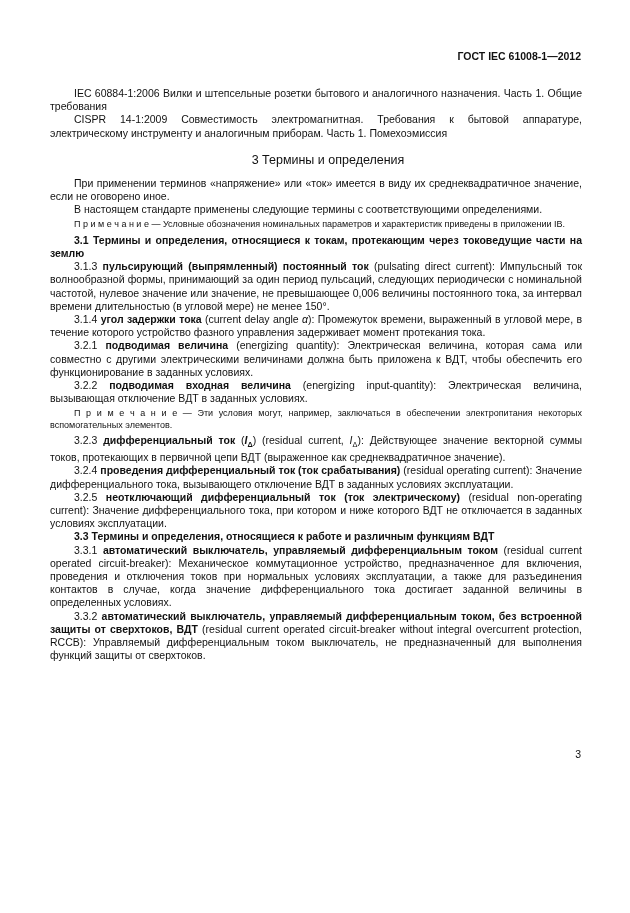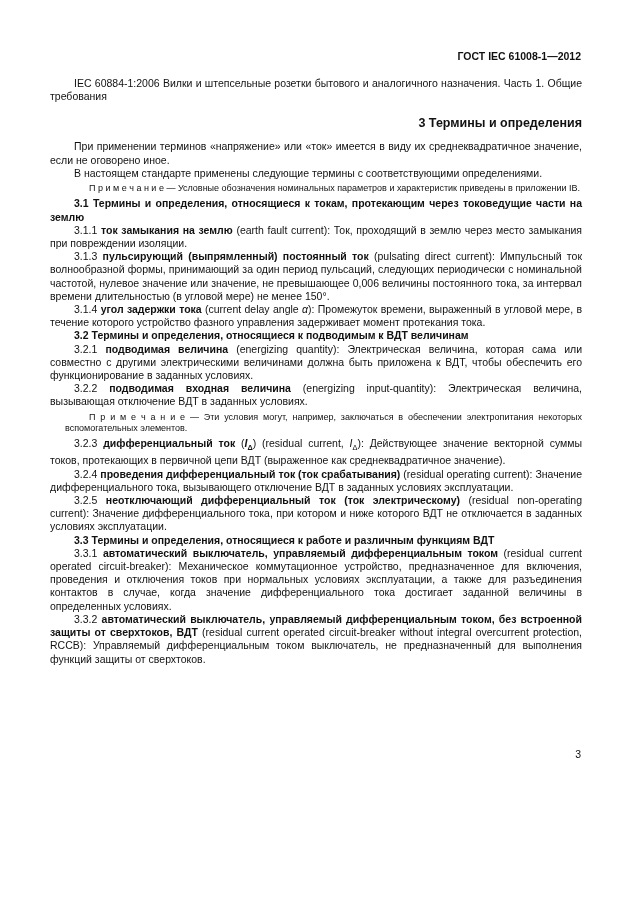--- a/index.html
+++ b/index.html
@@ -13,70 +13,69 @@
     box-sizing:border-box;
   }
   .doc-header{
     position:absolute;
     top:50px;right:49px;
     font-size:10.5px;
     font-weight:bold;
   }
   .content{
     position:absolute;
-    top:77px;left:50px;
+    top:87px;left:50px;
     width:532px;
     font-size:10.5px;
     line-height:13.2px;
   }
   .para{
     margin:0;
     text-indent:24px;
     text-align:justify;
   }
   .para.h1{
     font-size:12.5px;
     line-height:15px;
-    font-weight:bold;
+    font-weight:normal;
     margin:13px 0 9px 0;
-    text-align:right;
+    text-align:center;
   }
   .para.sect{
   }
   .para.note{
     font-size:9px;
     line-height:11.3px;
-    margin:3px 0 3px 15px;
+    margin:3px 0 3px 0;
   }
   .rb{font-weight:bold;}
   .ri{font-style:italic;}
   .rsub{font-size:0.7em;vertical-align:sub;}
   .page-number{
     position:absolute;
     bottom:40px;right:49px;
     font-size:10.5px;
   }
 </style>
 </head>
 <body>
 
 <div class="page">
   <div class="doc-header">ГОСТ IEC 61008-1—2012</div>
 
   <div class="content">
       <p class="para body"><span>IEC 60884-1:2006 Вилки и штепсельные розетки бытового и аналогичного назначения. Часть 1. Общие требования</span></p>
+      <p class="para body"><span>CISPR 14-1:2009 Совместимость электромагнитная. Требования к бытовой аппаратуре, электрическому инструменту и аналогичным приборам. Часть 1. Помехоэмиссия</span></p>
       <p class="para h1"><span>3 Термины и определения</span></p>
       <p class="para body"><span>При применении терминов «напряжение» или «ток» имеется в виду их среднеквадратичное значение, если не оговорено иное.</span></p>
       <p class="para body"><span>В настоящем стандарте применены следующие термины с соответствующими определениями.</span></p>
       <p class="para note"><span>П р и м е ч а н и е — Условные обозначения номинальных параметров и характеристик приведены в приложении IB.</span></p>
       <p class="para body sect"><span class="rb">3.1 Термины и определения, относящиеся к токам, протекающим через токоведущие части на землю</span></p>
-      <p class="para body"><span>3.1.1 </span><span class="rb">ток замыкания на землю</span><span> (earth fault current): Ток, проходящий в землю через место замыкания при повреждении изоляции.</span></p>
       <p class="para body"><span>3.1.3 </span><span class="rb">пульсирующий (выпрямленный) постоянный ток</span><span> (pulsating direct current): Импульсный ток волнообразной формы, принимающий за один период пульсаций, следующих периодически с номинальной частотой, нулевое значение или значение, не превышающее 0,006 величины постоянного тока, за интервал времени длительностью (в угловой мере) не менее 150°.</span></p>
       <p class="para body"><span>3.1.4 </span><span class="rb">угол задержки тока</span><span> (current delay angle </span><span class="ri">α</span><span>): Промежуток времени, выраженный в угловой мере, в течение которого устройство фазного управления задерживает момент протекания тока.</span></p>
-      <p class="para body sect"><span class="rb">3.2 Термины и определения, относящиеся к подводимым к ВДТ величинам</span></p>
       <p class="para body"><span>3.2.1 </span><span class="rb">подводимая величина</span><span> (energizing quantity): Электрическая величина, которая сама или совместно с другими электрическими величинами должна быть приложена к ВДТ, чтобы обеспечить его функционирование в заданных условиях.</span></p>
       <p class="para body"><span>3.2.2 </span><span class="rb">подводимая входная величина</span><span> (energizing input-quantity): Электрическая величина, вызывающая отключение ВДТ в заданных условиях.</span></p>
       <p class="para note"><span>П р и м е ч а н и е — Эти условия могут, например, заключаться в обеспечении электропитания некоторых вспомогательных элементов.</span></p>
       <p class="para body"><span>3.2.3 </span><span class="rb">дифференциальный ток</span><span> (</span><span class="rb ri">I</span><span class="rb rsub">Δ</span><span>) (residual current, </span><span class="ri">I</span><span class="rsub">Δ</span><span>): Действующее значение векторной суммы токов, протекающих в первичной цепи ВДТ (выраженное как среднеквадратичное значение).</span></p>
       <p class="para body"><span>3.2.4 </span><span class="rb">проведения дифференциальный ток (ток срабатывания)</span><span> (residual operating current): Значение дифференциального тока, вызывающего отключение ВДТ в заданных условиях эксплуатации.</span></p>
       <p class="para body"><span>3.2.5 </span><span class="rb">неотключающий дифференциальный ток (ток электрическому)</span><span> (residual non-operating current): Значение дифференциального тока, при котором и ниже которого ВДТ не отключается в заданных условиях эксплуатации.</span></p>
       <p class="para body sect"><span class="rb">3.3 Термины и определения, относящиеся к работе и различным функциям ВДТ</span></p>
       <p class="para body"><span>3.3.1 </span><span class="rb">автоматический выключатель, управляемый дифференциальным током</span><span> (residual current operated circuit-breaker): Механическое коммутационное устройство, предназначенное для включения, проведения и отключения токов при нормальных условиях эксплуатации, а также для разъединения контактов в случае, когда значение дифференциального тока достигает заданной величины в определенных условиях.</span></p>
       <p class="para body"><span>3.3.2 </span><span class="rb">автоматический выключатель, управляемый дифференциальным током, без встроенной защиты от сверхтоков, ВДТ</span><span> (residual current operated circuit-breaker without integral overcurrent protection, RCCB): Управляемый дифференциальным током выключатель, не предназначенный для выполнения функций защиты от сверхтоков.</span></p>
     </div>

